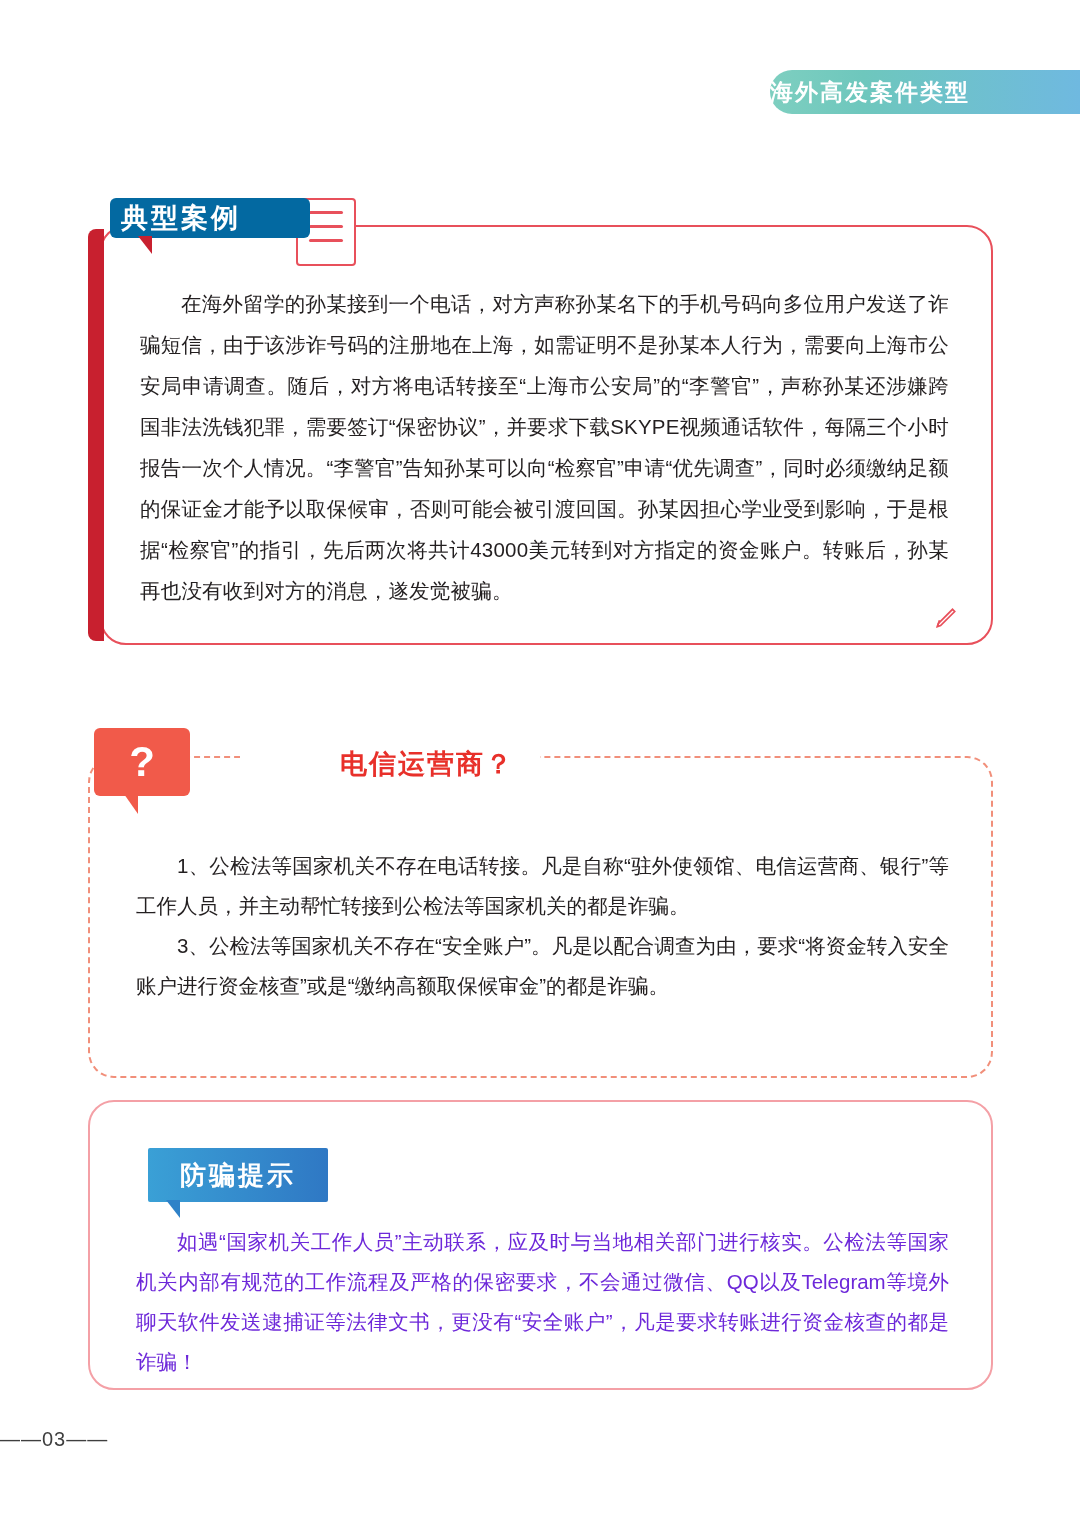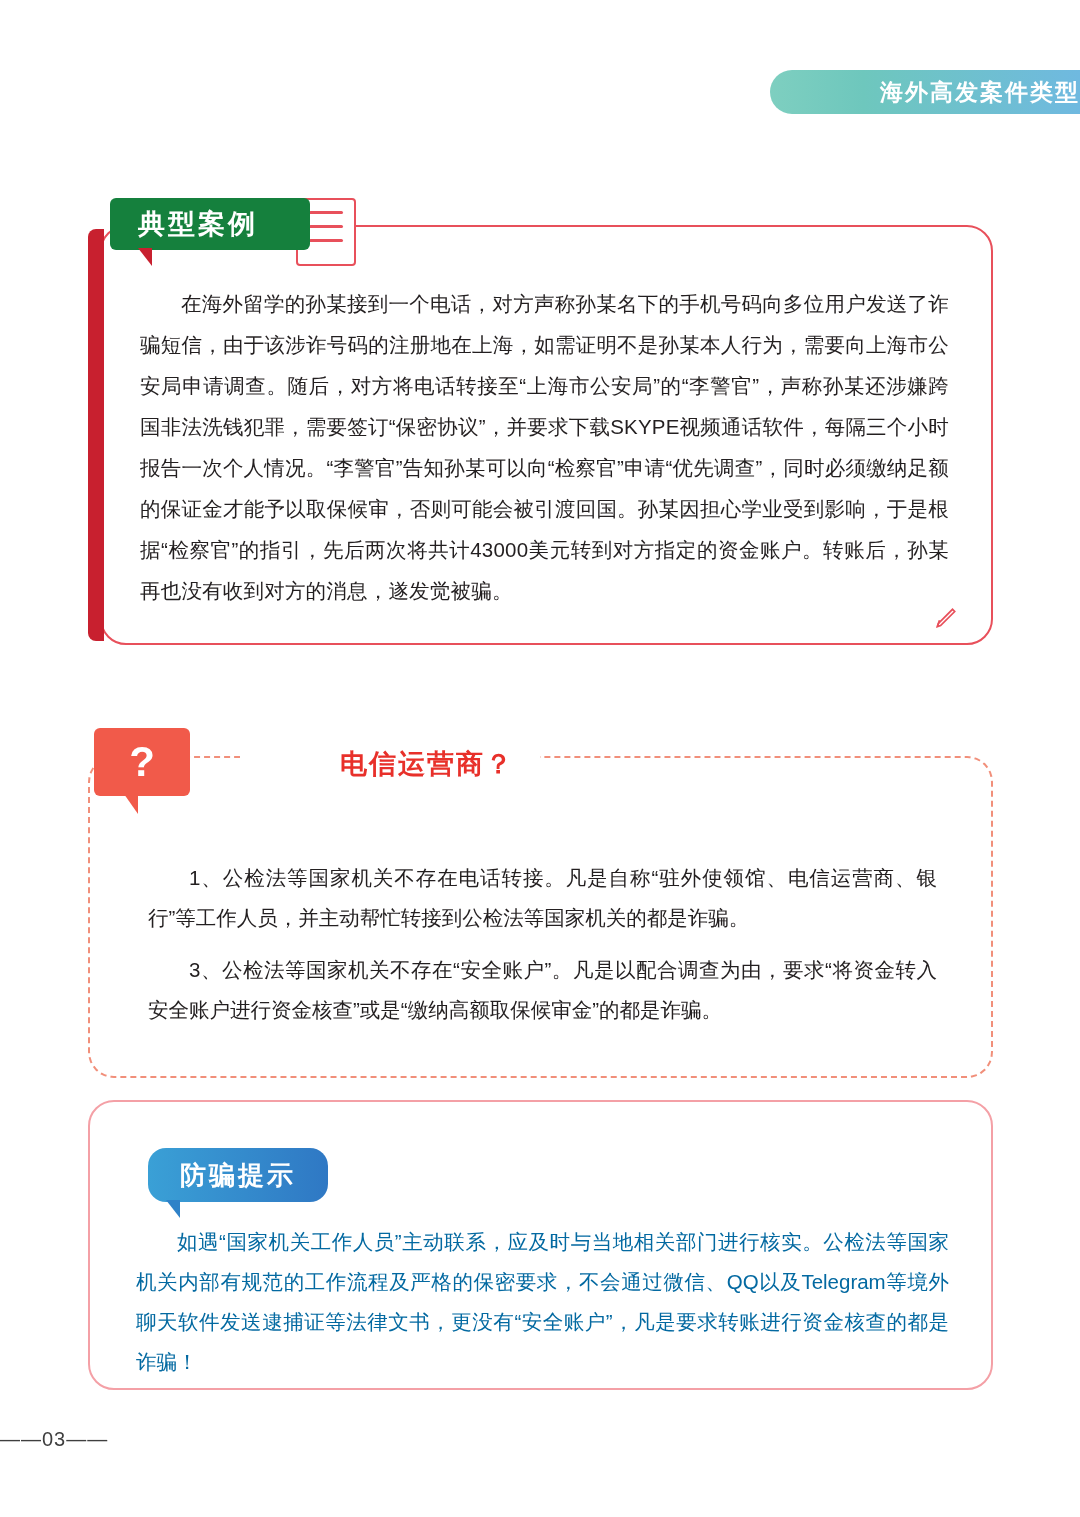--- a/index.html
+++ b/index.html
@@ -20,21 +20,21 @@
   .header-tab {
     position: absolute;
     top: 70px;
     right: 0;
     width: 310px;
     height: 44px;
     border-radius: 22px 0 0 22px;
     background: linear-gradient(90deg, #7ecfc0 0%, #6ec7bd 30%, #6fb9e0 100%);
     display: flex;
     align-items: center;
-    justify-content: flex-end;
+    justify-content: flex-start;
   }
   .header-tab span {
     color: #ffffff;
     font-size: 23px;
     font-weight: bold;
     letter-spacing: 2px;
   }
 
   
   .case-block {
@@ -62,26 +62,26 @@
     width: 16px;
     height: 412px;
     background: #c8202f;
     border-radius: 8px 0 0 8px;
   }
   .case-tag {
     position: absolute;
     left: 22px;
     top: -27px;
     width: 200px;
-    height: 52px;
-    background: #15803d;
+    height: 40px;
+    background: #0369a1;
     border-radius: 6px 6px 6px 6px;
     display: flex;
     align-items: center;
-    padding-left: 28px;
+    padding-left: 11px;
     box-sizing: border-box;
     z-index: 4;
   }
   .case-tag span {
     color: #ffffff;
     font-size: 27px;
     font-weight: bold;
     letter-spacing: 3px;
   }
   .case-tag:after {
@@ -202,21 +202,21 @@
     position: absolute;
     left: 48px;
     top: 118px;
     right: 44px;
     font-size: 20.5px;
     line-height: 40px;
     text-align: justify;
     color: #231f20;
   }
   .q-text p {
-    margin: 12px;
+    margin: 0;
     text-indent: 2em;
   }
 
   
   .tip-block {
     position: absolute;
     left: 88px;
     top: 1100px;
     width: 905px;
     height: 290px;
@@ -231,21 +231,21 @@
     border-radius: 26px;
     background: #ffffff;
     box-sizing: border-box;
   }
   .tip-tag {
     position: absolute;
     left: 60px;
     top: 48px;
     width: 180px;
     height: 54px;
-    border-radius: 18px;
+    border-radius: 2px;
     background: linear-gradient(90deg, #3aa0d6 0%, #2f78c4 100%);
     display: flex;
     align-items: center;
     justify-content: center;
     z-index: 4;
   }
   .tip-tag span {
     color: #ffffff;
     font-size: 26px;
     font-weight: bold;
@@ -262,21 +262,21 @@
   }
   .tip-text {
     position: absolute;
     left: 48px;
     top: 122px;
     right: 44px;
     font-size: 20.5px;
     line-height: 40px;
     text-align: justify;
     text-indent: 2em;
-    color: #0369a1;
+    color: #6d28d9;
   }
 
   
   .footer {
     position: absolute;
     left: 0;
     right: 0;
     top: 1428px;
     display: flex;
     align-items: center;

